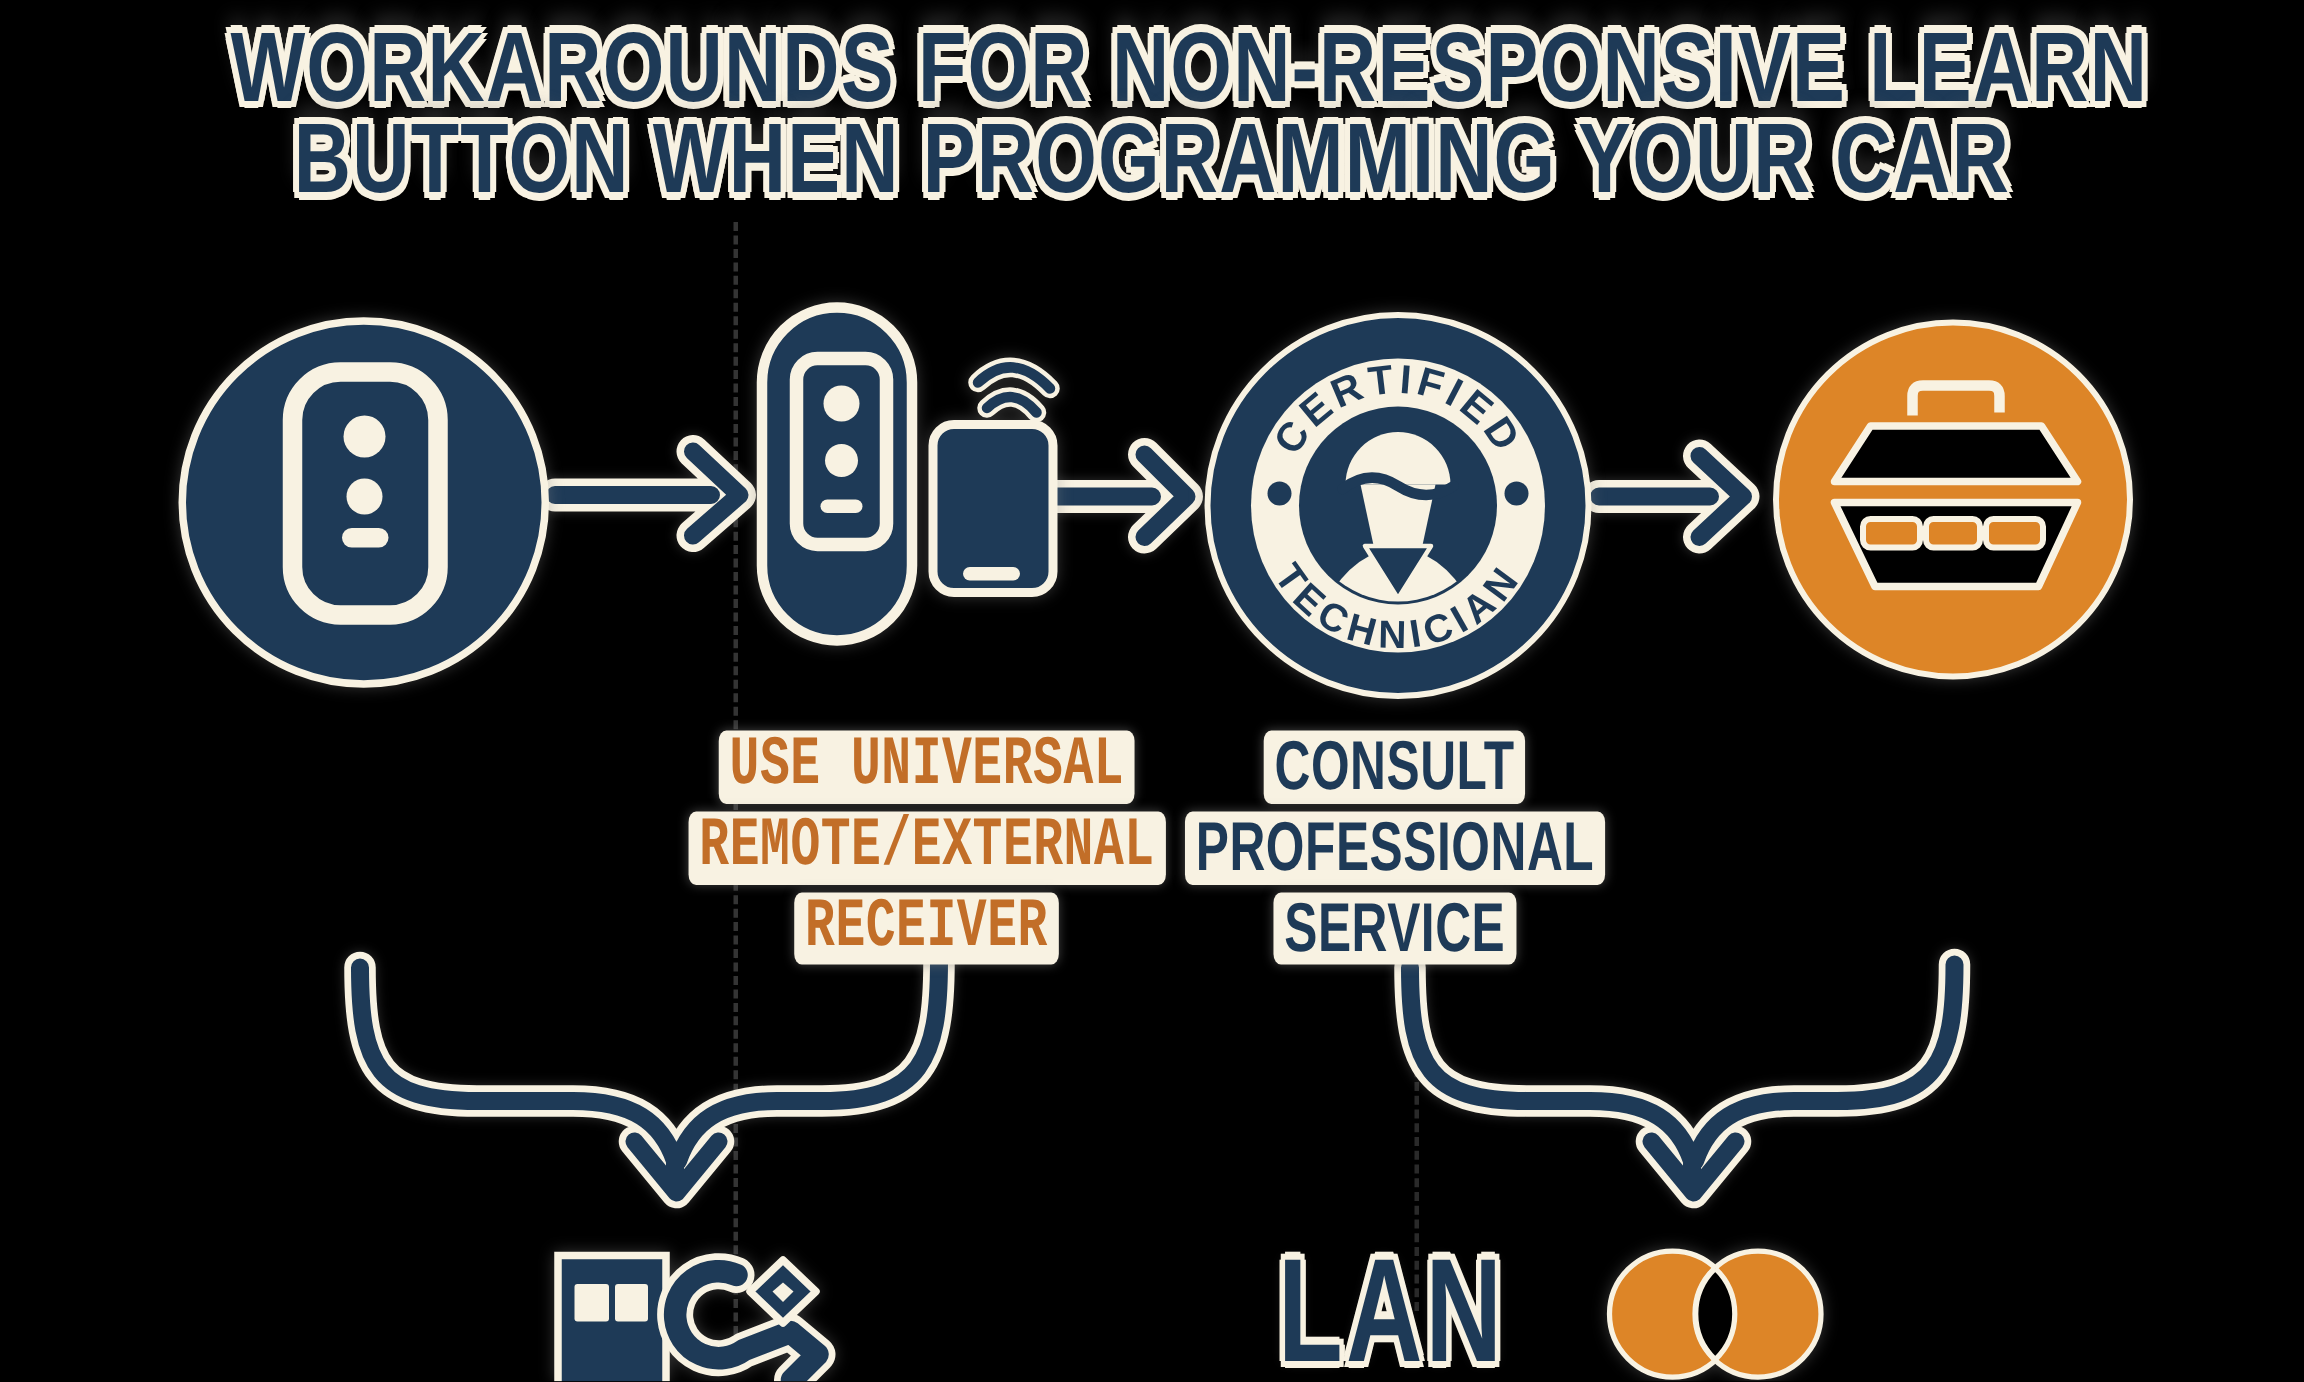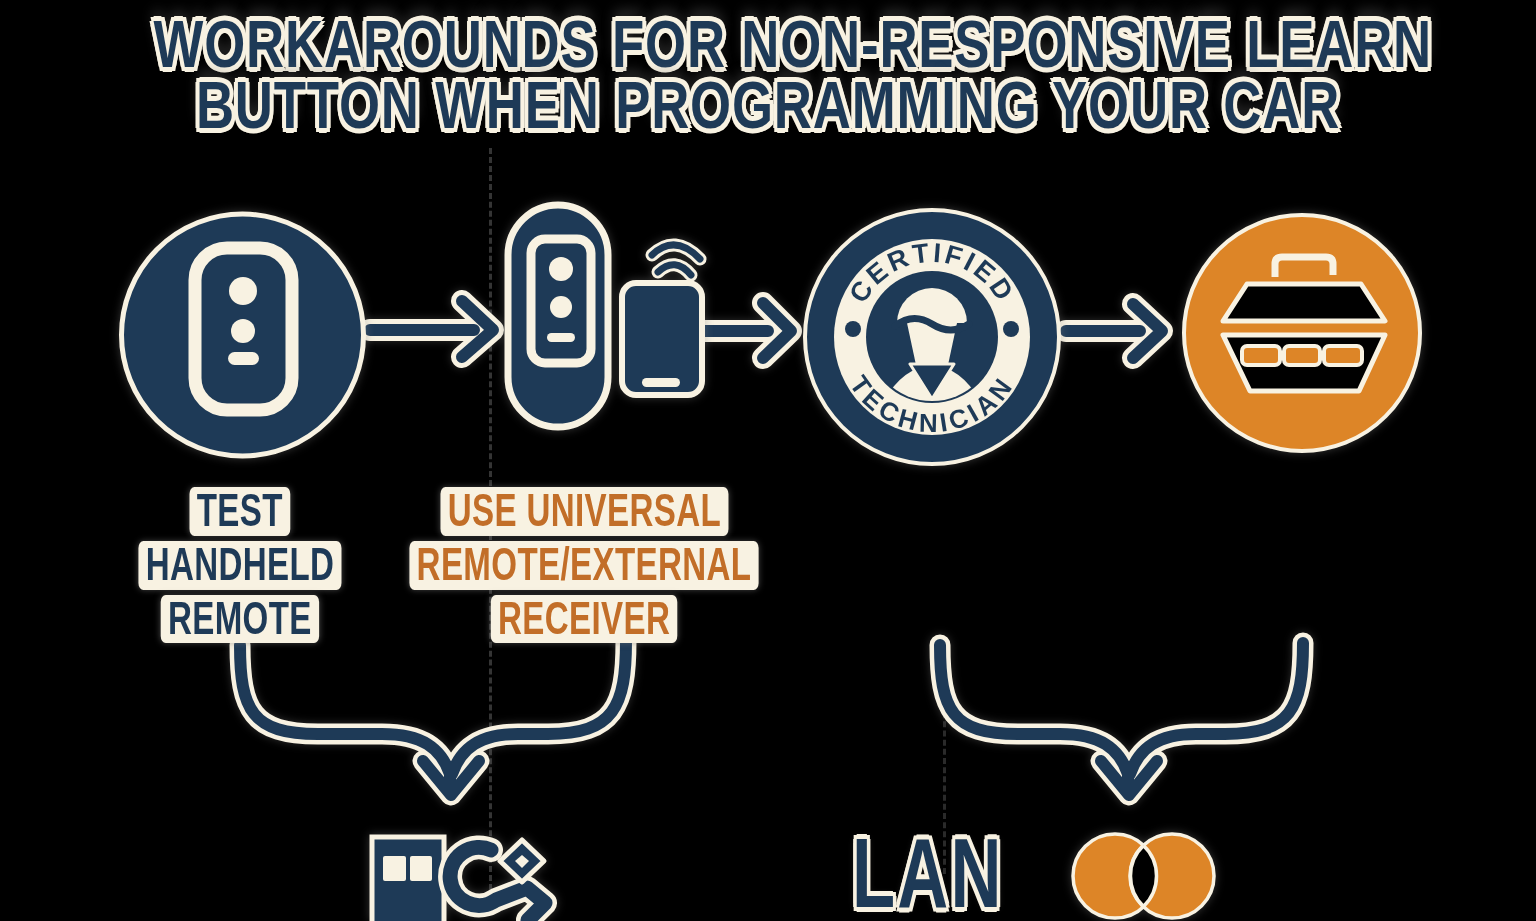--- a/index.html
+++ b/index.html
@@ -165,29 +165,29 @@
     <path d="M 95,66 L 95,53 Q 95,46 102,46 L 146,46 Q 153,46 153,53 L 153,64" fill="none" stroke="#f8f2e2" stroke-width="7"></path>
     <path d="M 67,73 L 181,73 L 205,110 L 43,110 Z" fill="#000000" stroke="#f8f2e2" stroke-width="5" stroke-linejoin="round"></path>
     <path d="M 43,124 L 205,124 L 179,180 L 70,180 Z" fill="#000000" stroke="#f8f2e2" stroke-width="5" stroke-linejoin="round"></path>
     <g>
       <rect x="62" y="135" width="38" height="19" rx="5" fill="#dd8527" stroke="#f8f2e2" stroke-width="4"></rect>
       <rect x="104" y="135" width="36" height="19" rx="5" fill="#dd8527" stroke="#f8f2e2" stroke-width="4"></rect>
       <rect x="144" y="135" width="38" height="19" rx="5" fill="#dd8527" stroke="#f8f2e2" stroke-width="4"></rect>
     </g>
   </svg>
 
-  <div class="step-label" style="left:240px;">
-    <span class="label-line navy-text">TEST</span>
-    <span class="label-line navy-text">HANDHELD</span>
-    <span class="label-line navy-text">REMOTE</span>
-  </div>
-  <div class="step-label" style="left:584px;">
+  <div class="step-label" style="left:618px;font-family:Liberation Mono, monospace;">
     <span class="label-line orange-text">USE UNIVERSAL</span>
     <span class="label-line orange-text">REMOTE/EXTERNAL</span>
     <span class="label-line orange-text">RECEIVER</span>
+  </div>
+  <div class="step-label" style="left:930px;">
+    <span class="label-line navy-text">CONSULT</span>
+    <span class="label-line navy-text">PROFESSIONAL</span>
+    <span class="label-line navy-text">SERVICE</span>
   </div>
 
   <svg id="brandmark" class="icon-svg" width="200" height="91" viewBox="0 0 200 91">
     <rect x="10" y="7" width="72" height="90" fill="#1e3a57" stroke="#f8f2e2" stroke-width="5"></rect>
     <rect x="21" y="26" width="23" height="25" rx="2" fill="#f8f2e2"></rect>
     <rect x="48" y="26" width="22" height="25" rx="2" fill="#f8f2e2"></rect>
     <g>
       <path d="M 129,20 A 29,29 0 1 0 134,70 L 165,58 L 183,73 L 166,90" fill="none" stroke="#f8f2e2" stroke-width="24" stroke-linecap="round" stroke-linejoin="round"></path>
       <path d="M 129,20 A 29,29 0 1 0 134,70 L 165,58 L 183,73 L 166,90" fill="none" stroke="#1e3a57" stroke-width="15" stroke-linecap="round" stroke-linejoin="round"></path>
       <path d="M 160,10 L 182,31 L 160,52 L 138,31 Z" fill="#1e3a57" stroke="#f8f2e2" stroke-width="5" stroke-linejoin="round"></path>

